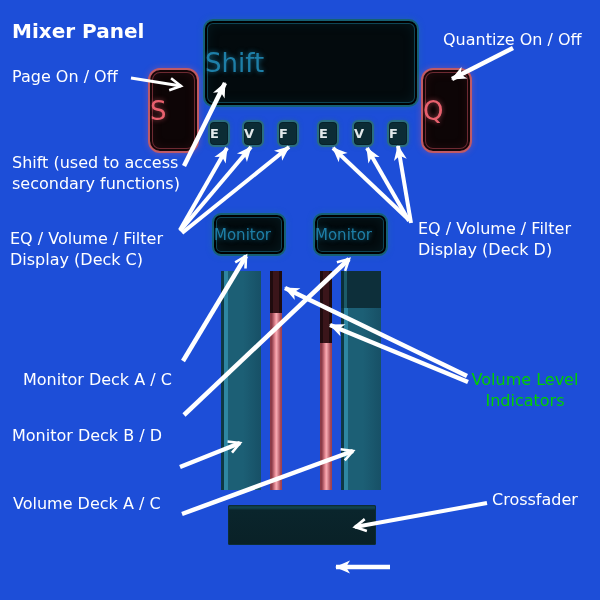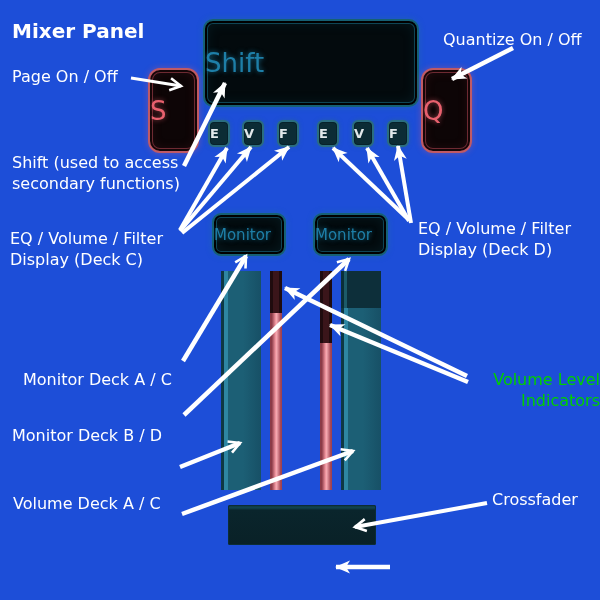--- a/index.html
+++ b/index.html
@@ -1,21 +1,21 @@
 <!DOCTYPE html>
 <html><head>
 <meta charset="utf-8">
 <style>
   html,body{margin:0;padding:0;background:#000;}
   .canvas{position:relative;width:600px;height:600px;background:#1d4ed8;overflow:hidden;
           font-family:"DejaVu Sans","Liberation Sans",sans-serif;}
   
   .lbl{position:absolute;color:#fff;font-size:16px;line-height:21px;white-space:pre-line;z-index:3;}
   .lbl-title{font-weight:bold;font-size:20px;}
-  .lbl-green{color:#00cf00;text-align:right;width:150px;}
+  .lbl-green{color:#00cf00;text-align:center;width:150px;}
   
   .key{position:absolute;box-sizing:border-box;background:#030a0d;z-index:2;
        display:flex;align-items:center;}
   .key-cyan{border:2px solid #166074;border-radius:10px;
        box-shadow:inset 0 0 0 2px #000,inset 0 0 0 3px #0f4555,0 0 6px rgba(30,120,150,.45),inset 0 0 14px rgba(20,90,110,.25);}
   .key-red{border:2px solid #c05a64;border-radius:12px;background:#0d0506;
        box-shadow:inset 0 0 0 2px #150607,inset 0 0 0 3px #6e2a32,0 0 6px rgba(225,95,110,.4),inset 0 0 12px rgba(120,40,50,.3);}
   .key-label-cyan{color:#1e7fa8;text-shadow:0 0 5px rgba(30,130,170,.75);}
   .key-label-red{color:#e8616e;text-shadow:0 0 5px rgba(235,100,115,.6);}
   .shift-btn{left:203px;top:19px;width:216px;height:88px;font-size:26px;}

